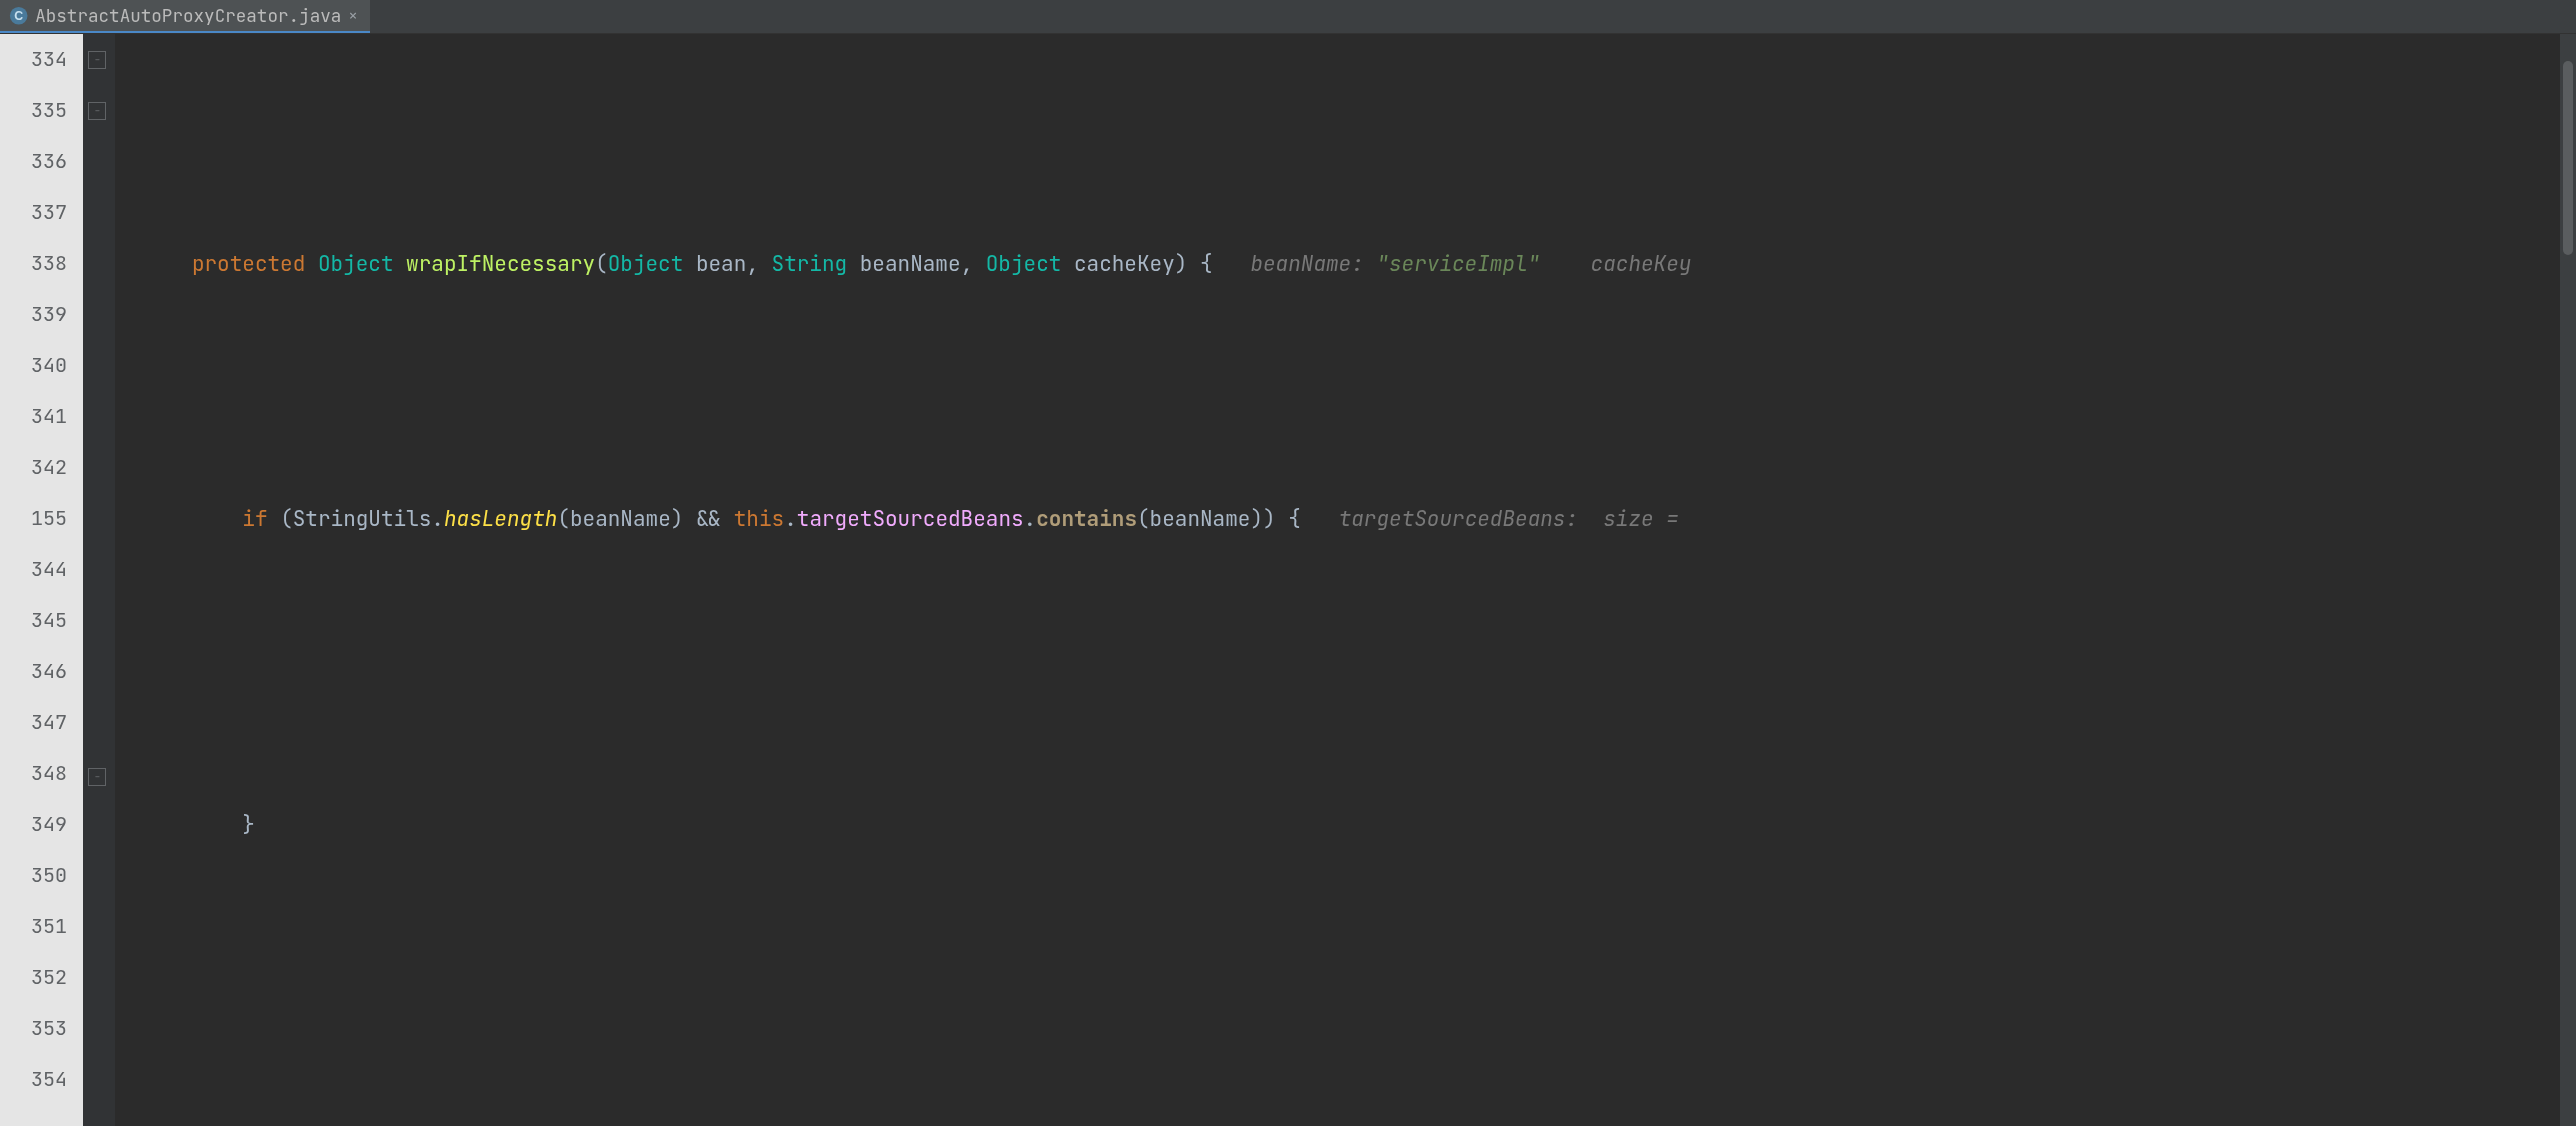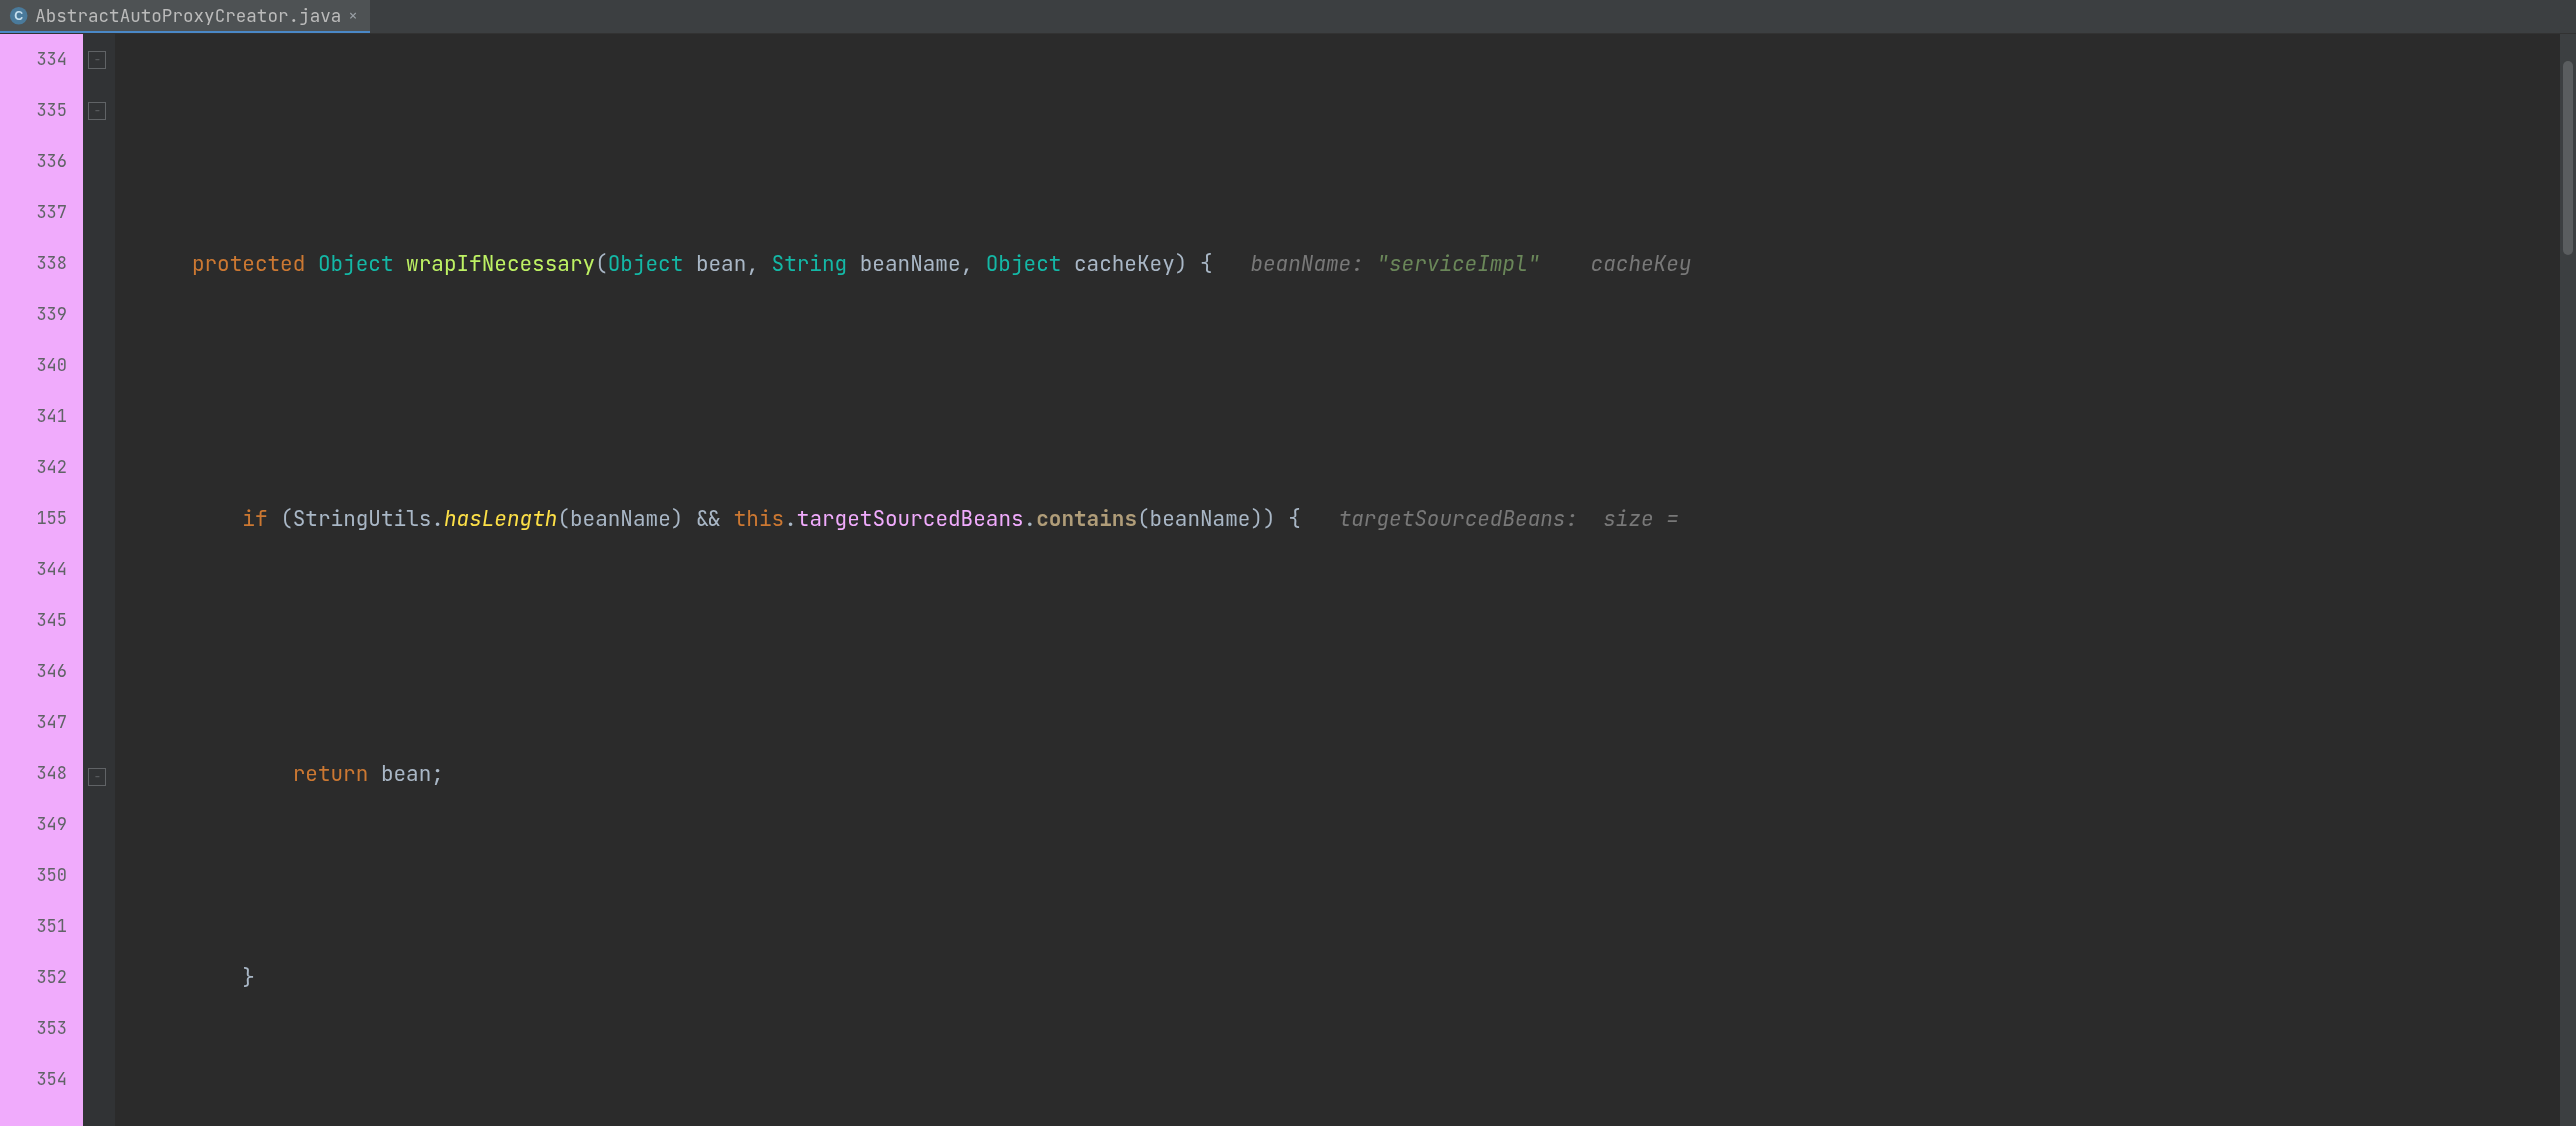--- a/index.html
+++ b/index.html
@@ -34,25 +34,25 @@
     display: inline-flex; align-items: center; justify-content: center;
   }
   .tab .close { color: #9aa0a6; font-size: 16px; }
   .editor {
     display: flex;
     height: calc(100% - 34px);
     background: #2b2b2b;
   }
   .gutter {
     width: 83px;
-    background: #f0abfc;
+    background: #e5e5e5;
     color: #606366;
     text-align: right;
     padding-right: 16px;
-    font-size: 17px;
+    font-size: 20px;
     line-height: 51px;
     user-select: none;
     flex-shrink: 0;
   }
   .fold-col {
     width: 32px;
     background: #313335;
     flex-shrink: 0;
     position: relative;
   }
@@ -145,21 +145,20 @@
   </div>
   <div class="code">
 
     
     <div class="line">    <span class="kw type">protected </span><span class="ident type">Object </span><span class="method-decl">wrapIfNecessary</span><span>(</span><span class="ident type">Object </span><span>bean</span><span>, </span><span class="ident type">String </span><span>beanName</span><span>, </span><span class="ident type">Object </span><span>cacheKey</span><span>) {</span>   <span class="hint"><span>beanName: </span><span class="str">"serviceImpl"</span></span>    <span class="hint">cacheKey</span></div>
 
     
     <div class="line">        <span class="kw type">if </span><span>(</span><span>StringUtils</span><span>.</span><span class="static-call">hasLength</span><span>(beanName) &amp;&amp; </span><span class="kw">this</span><span>.</span><span class="field">targetSourcedBeans</span><span>.</span><span class="call">contains</span><span>(beanName)) {</span>   <span class="hint">targetSourcedBeans:  size =</span></div>
 
     
-    <div class="line">            <span class="kw type">return </span><span>bean;</span></div>
     
     <div class="line">        <span>}</span></div>
 
     
     
 
     
     
     
     

